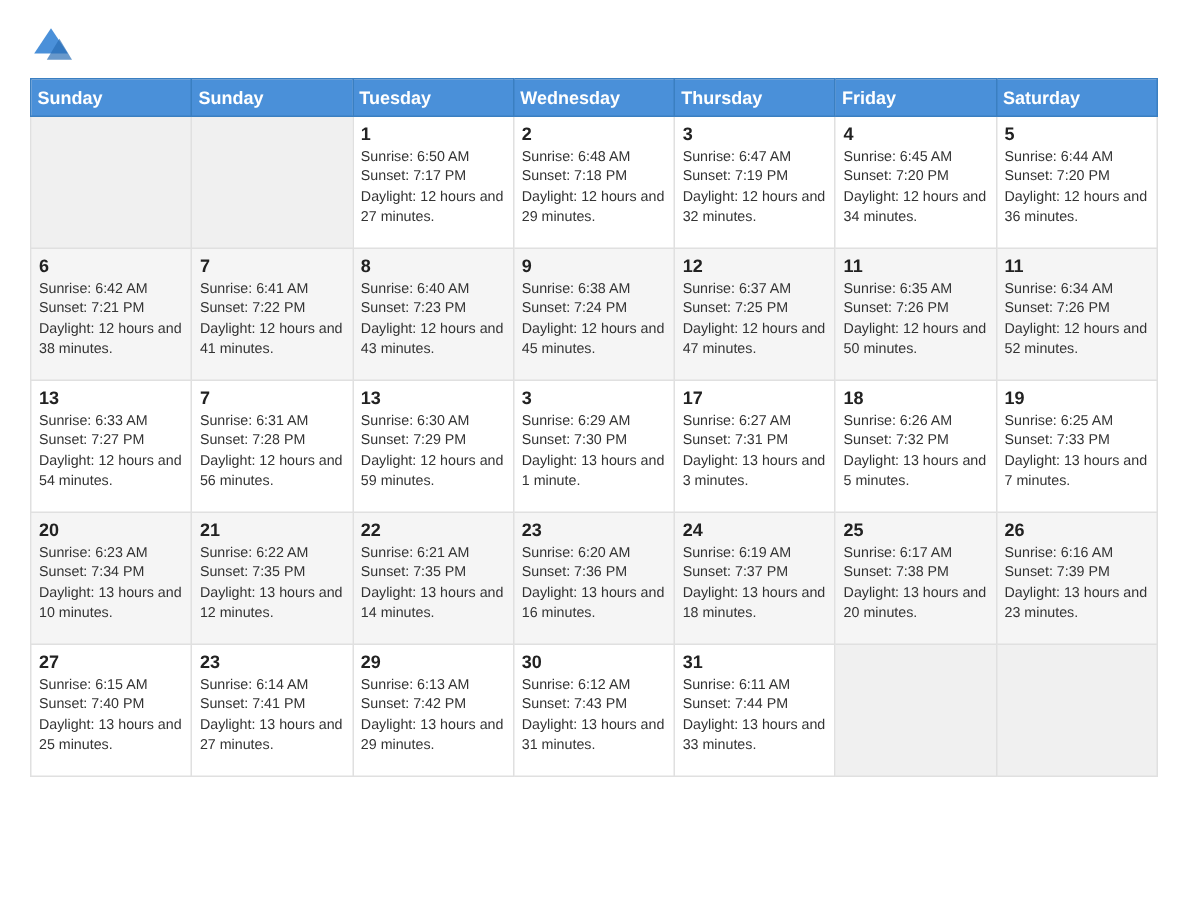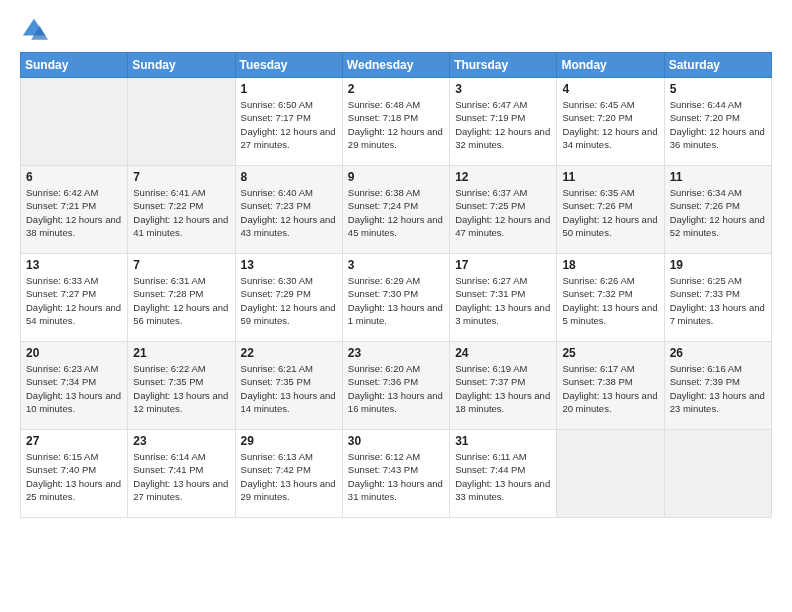--- a/index.html
+++ b/index.html
@@ -133,21 +133,21 @@
   </div>
 
   <table class="calendar">
     <thead>
       <tr>
       <th>Sunday</th>
           <th>Sunday</th>
           <th>Tuesday</th>
           <th>Wednesday</th>
           <th>Thursday</th>
-          <th>Monday</th>
+          <th>Friday</th>
           <th>Saturday</th>
         </tr>
     </thead>
     <tbody id="calendar-body">
     <tr>
           <td class="empty-cell"></td>
           <td class="empty-cell"></td>
           <td>
             <span class="day-num">1</span>
             <div class="day-info">Sunrise: 6:50 AM<br>Sunset: 7:17 PM<br>Daylight: 12 hours and 27 minutes.</div>

